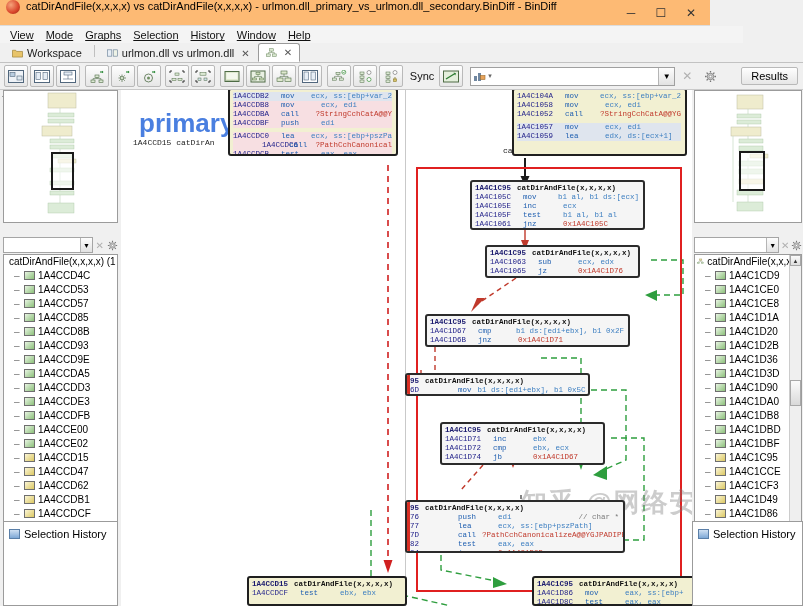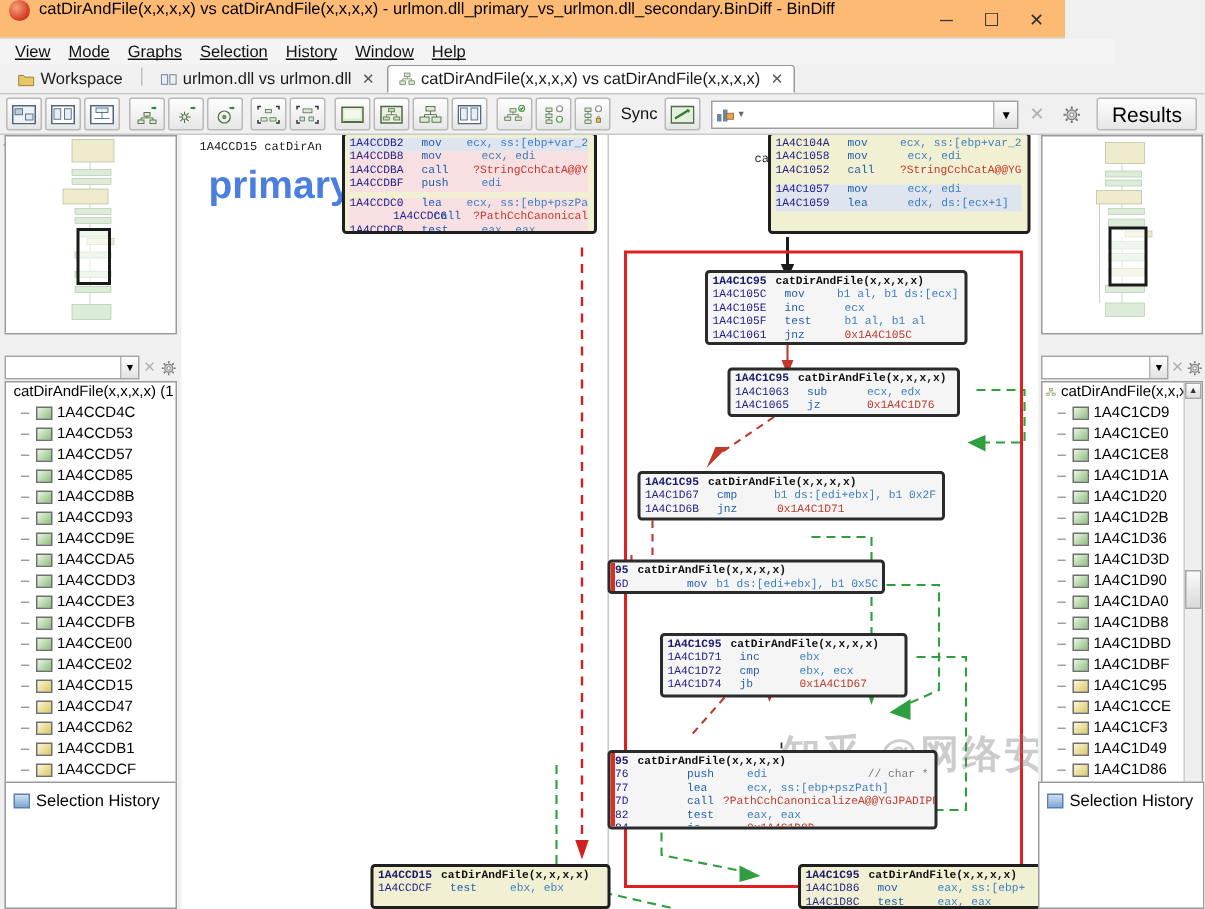--- a/index.html
+++ b/index.html
@@ -99,21 +99,21 @@
     margin-left: auto; width: 16px; height: 17px;
     background: linear-gradient(#fdfdfd,#e2e2e2);
     border-left: 1px solid #b5b5b5;
     display: flex; align-items: center; justify-content: center; font-size: 8px;
   }
   .flatbtn {
     width: 22px; height: 21px; display: flex; align-items: center; justify-content: center;
     color: #b0b0b0; font-size: 12px; margin-left: 1px;
   }
   .results-btn {
-    margin-left: 6px; margin-right: 5px; padding: 2px 9px; font-size: 14px;
+    margin-left: 20px; margin-right: 5px; padding: 2px 9px; font-size: 11px;
     border: 1px solid #b9b9b9; border-radius: 2px;
     background: linear-gradient(#fefefe,#e6e6e6);
   }
 
   
   .panel {
     position: absolute; background: #f0f0f0;
   }
   .overview {
     background: #fff; border: 1px solid #9b9b9b; position: relative; overflow: hidden;
@@ -229,21 +229,21 @@
     position: absolute; font-family: "Liberation Sans", sans-serif;
     color: rgba(120,120,120,0.38); font-size: 26px; font-weight: bold;
     letter-spacing: 2px; pointer-events: none; white-space: nowrap;
   }
   .primary-label {
     position: absolute; color: #4a7fe0; font-size: 26px; font-weight: bold;
     font-family: "Liberation Sans", sans-serif;
   }
   .graph-caption {
     position: absolute; font-family: "Liberation Mono", monospace;
-    font-size: 8px; color: #222; white-space: nowrap;
+    font-size: 8px; color: #222; white-space: nowrap; margin-top: 44px;
   }
   svg.edges { position: absolute; left: 0; top: 0; pointer-events: none; }
 </style>
 </head>
 <body>
 
 <div id="app">
 
   <div class="titlebar">
     <div class="title-icon"></div>
@@ -281,21 +281,20 @@
       <span>urlmon.dll vs urlmon.dll</span>
       <span class="tab-close">✕</span>
     </div>
     <div class="tab active">
       <svg class="ico-sm" viewBox="0 0 12 11">
         <rect x="4" y="0.8" width="4" height="2.6" fill="#dce9d4" stroke="#6d8a60" stroke-width="0.6"></rect>
         <rect x="0.6" y="6.5" width="4" height="2.6" fill="#dce9d4" stroke="#6d8a60" stroke-width="0.6"></rect>
         <rect x="7.2" y="6.5" width="4" height="2.6" fill="#dce9d4" stroke="#6d8a60" stroke-width="0.6"></rect>
         <path d="M6 3.4 L6 5 M6 5 L2.6 5 L2.6 6.4 M6 5 L9.2 5 L9.2 6.4" stroke="#6d8a60" stroke-width="0.6" fill="none"></path>
       </svg>
-      <span>catDirAndFile(x,x,x,x) vs catDirAndFile(x,x,x,x)</span>
       <span class="tab-close">✕</span>
     </div>
   </div>
 
   <div class="toolbar">
     <div class="tbtn">
       <svg width="16" height="13" viewBox="0 0 16 13">
         <rect x="0.5" y="0.5" width="15" height="12" fill="#eef2f7" stroke="#51677d"></rect>
         <rect x="2" y="2.5" width="5" height="4" fill="#b9cde0" stroke="#51677d" stroke-width="0.6"></rect>
         <rect x="9" y="6" width="5" height="4" fill="#dfe8ef" stroke="#51677d" stroke-width="0.6"></rect>

